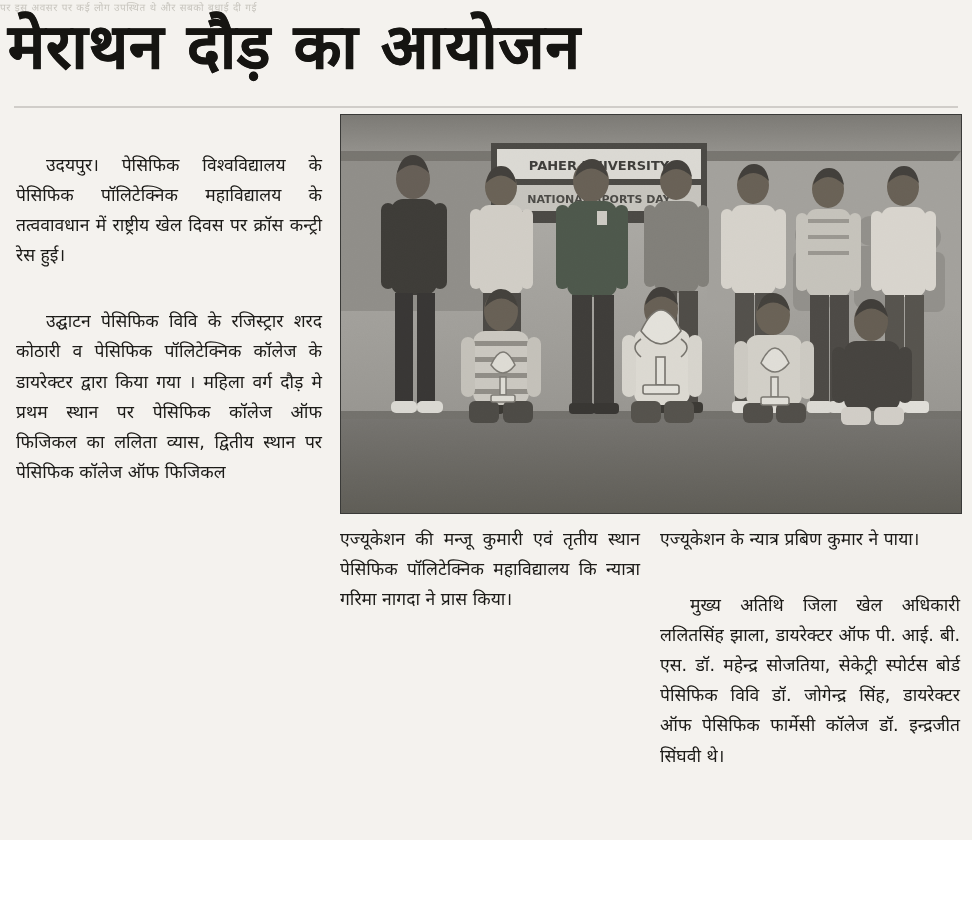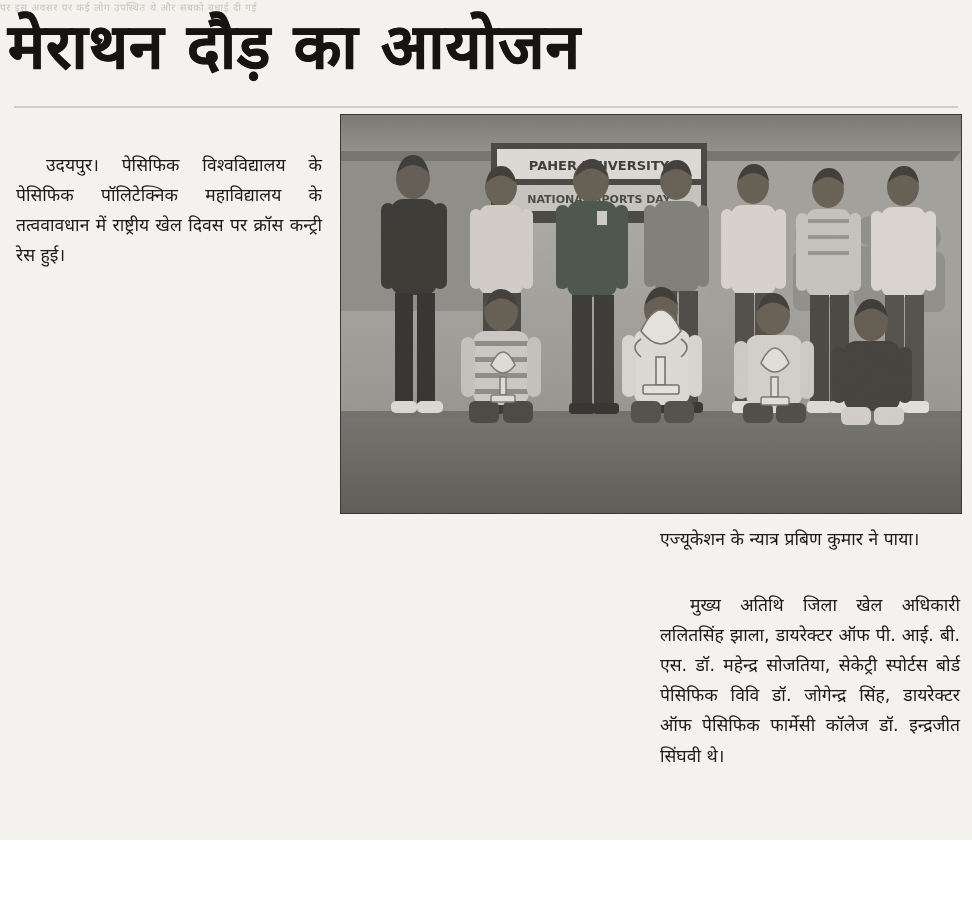--- a/index.html
+++ b/index.html
@@ -319,24 +319,26 @@
           <rect x="500" y="292" width="30" height="18" rx="6" fill="#ddd9d2"></rect>
           <rect x="533" y="292" width="30" height="18" rx="6" fill="#ddd9d2"></rect>
         </g>
 
         <rect x="0" y="0" width="620" height="398" filter="url(#grain)" fill="#9a9893" opacity="0.18"></rect>
       </svg>
     </div>
 
     <div class="col col-1">
       <p class="indent">उदयपुर। पेसिफिक विश्वविद्यालय के पेसिफिक पॉलिटेक्निक महाविद्यालय के तत्ववावधान में राष्ट्रीय खेल दिवस पर क्रॉस कन्ट्री रेस हुई।</p>
+      <p class="indent">उद्घाटन पेसिफिक विवि के रजिस्ट्रार शरद कोठारी व पेसिफिक पॉलिटेक्निक कॉलेज के डायरेक्टर द्वारा किया गया । महिला वर्ग दौड़ मे प्रथम स्थान पर पेसिफिक कॉलेज ऑफ फिजिकल का ललिता व्यास, द्वितीय स्थान पर पेसिफिक कॉलेज ऑफ फिजिकल</p>
     </div>
 
     <div class="col col-2">
       <div class="below-photo">
+        <p>एज्यूकेशन की मन्जू कुमारी एवं तृतीय स्थान पेसिफिक पॉलिटेक्निक महाविद्यालय कि न्यात्रा गरिमा नागदा ने प्रास किया।</p>
       </div>
     </div>
 
     <div class="col col-3">
       <div class="below-photo">
         <p>एज्यूकेशन के न्यात्र प्रबिण कुमार ने पाया।</p>
         <p class="indent">मुख्य अतिथि जिला खेल अधिकारी ललितसिंह झाला, डायरेक्टर ऑफ पी. आई. बी. एस. डॉ. महेन्द्र सोजतिया, सेकेट्री स्पोर्टस बोर्ड पेसिफिक विवि डॉ. जोगेन्द्र सिंह, डायरेक्टर ऑफ पेसिफिक फार्मेसी कॉलेज डॉ. इन्द्रजीत सिंघवी थे।</p>
       </div>
     </div>
 

